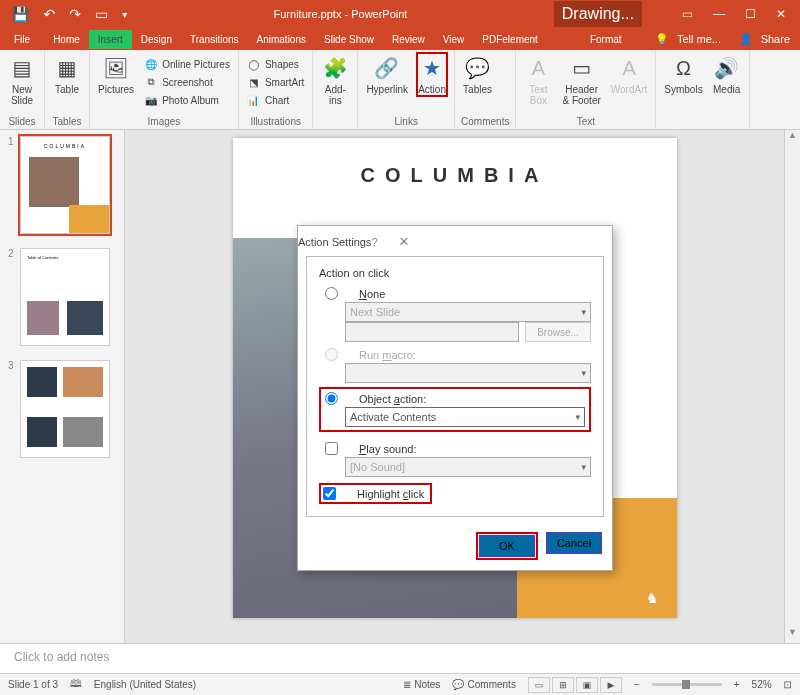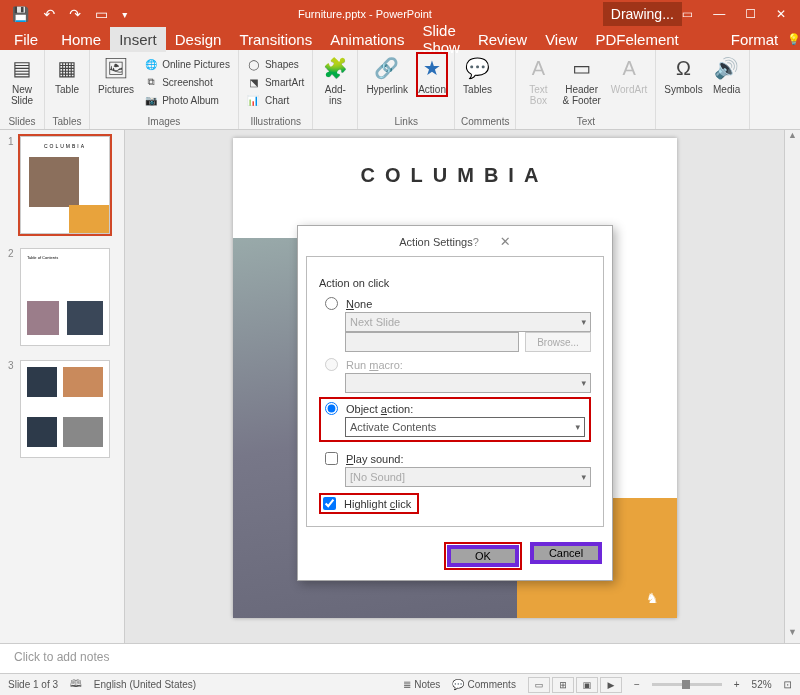--- a/index.html
+++ b/index.html
@@ -5,27 +5,27 @@
 * { margin: 0; padding: 0; box-sizing: border-box; font-family: "Segoe UI", sans-serif; }
 body { width: 800px; height: 695px; background: #fff; font-size: 11px; overflow: hidden; position: relative; }
 
 
 .titlebar { height: 28px; background: #d04727; display: flex; align-items: center; color: #fff; }
 .titlebar .qat { display: flex; gap: 14px; padding-left: 12px; align-items: center; }
 .titlebar .qat span { font-size: 14px; cursor: pointer; }
 .titlebar .doc { flex: 1; text-align: center; font-size: 11px; }
 .titlebar .wincontrols { display: flex; gap: 20px; padding-right: 14px; }
 .titlebar .wincontrols span { font-size: 12px; cursor: pointer; }
-.titlebar .drawingtab { background: #a03418; padding: 4px 8px; font-size: 14px; }
+.titlebar .drawingtab { background: #a03418; padding: 4px 8px; font-size: 16px; margin-right: 40px; }
 
 
 .menubar { height: 22px; background: #d04727; display: flex; align-items: center; color: #fff; }
-.menubar .tab { padding: 4px 9px; font-size: 15px; cursor: pointer; }
+.menubar .tab { padding: 4px 9px; font-size: 10px; cursor: pointer; }
 .menubar .tab.file { padding-left: 14px; padding-right: 14px; }
-.menubar .tab.active { background: #e5e5e5; color: #444; }
+.menubar .tab.active { background: #22c55e; color: #444; }
 .menubar .right { margin-left: auto; display: flex; align-items: center; gap: 8px; padding-right: 10px; }
 .menubar .right span { font-size: 11px; }
 
 
 .ribbon { height: 80px; background: #f3f3f3; border-bottom: 1px solid #ccc; display: flex; }
 .rgroup { border-right: 1px solid #ddd; padding: 2px 6px 0 6px; display: flex; flex-direction: column; justify-content: space-between; }
 .rgroup .items { display: flex; gap: 6px; height: 64px; align-items: flex-start; }
 .rgroup .label { text-align: center; font-size: 10px; color: #666; padding-bottom: 2px; }
 .bigbtn { display: flex; flex-direction: column; align-items: center; font-size: 10px; color: #444; cursor: pointer; padding: 2px 2px; gap: 2px; text-align: center; line-height: 1.1; }
 .bigbtn .icn { width: 28px; height: 28px; display: flex; align-items: center; justify-content: center; font-size: 20px; }
@@ -46,38 +46,38 @@
 .slide .hdr { text-align: center; padding-top: 26px; letter-spacing: 10px; font-size: 20px; color: #333; font-weight: 600; }
 .slide .sub { text-align: center; letter-spacing: 8px; font-size: 13px; color: #555; margin-top: 6px; }
 .slide .photo { position: absolute; top: 100px; left: 0; width: 340px; height: 380px; background: linear-gradient(170deg,#9aa 0%, #778 50%, #667 100%); }
 .slide .orangebox { position: absolute; bottom: 0; right: 0; width: 160px; height: 120px; background: #e8a33c; }
 
 .scroll { width: 16px; background: #f0f0f0; border-left: 1px solid #ccc; position: relative; }
 .scroll .up, .scroll .down { height: 16px; text-align: center; font-size: 9px; color: #888; cursor: pointer; }
 
 
 .dialog { position: absolute; left: 297px; top: 225px; width: 316px; background: #fff; border: 1px solid #aaa; box-shadow: 3px 3px 10px rgba(0,0,0,.3); font-size: 11px; color: #333; }
-.dlg-title { padding: 8px 0; display: flex; align-items: center; justify-content: center; color: #444; }
+.dlg-title { padding: 8px 0; display: flex; align-items: center; justify-content: flex-start; color: #444; }
 .dlg-title .x { cursor: pointer; font-size: 13px; color: #888; }
 .dlg-title .q { color: #888; margin-right: 18px; }
 .dlg-tabs { display: flex; padding: 0 8px; }
 .dlg-tab { padding: 5px 10px; border: 1px solid #bbb; border-bottom: none; background: #f4f4f4; font-size: 11px; cursor: pointer; margin-right: -1px; }
 .dlg-tab.active { background: #fff; position: relative; z-index: 2; }
-.dlg-body { border: 1px solid #bbb; margin: 0 8px 8px 8px; padding: 20px 12px 12px 12px; position: relative; top: -1px; }
+.dlg-body { border: 1px solid #bbb; margin: 0 8px 8px 8px; padding: 10px 12px 12px 12px; position: relative; top: -1px; }
 .dlg-body .gtitle { font-size: 11px; margin-bottom: 8px; }
-.opt { display: flex; align-items: center; gap: 8px; margin: 6px 0 2px 6px; }
+.opt { display: flex; align-items: center; gap: 21px; margin: 6px 0 2px 6px; }
 .opt input[type=radio], .opt input[type=checkbox] { width: 13px; height: 13px; }
 .opt label u { text-decoration: underline; }
 .combo { margin-left: 26px; height: 20px; border: 1px solid #aaa; background: #fafafa; display: flex; align-items: center; padding: 0 4px; font-size: 11px; color: #555; justify-content: space-between; }
 .combo.dis { background: #f0f0f0; color: #aaa; }
 .combo .arr { font-size: 9px; color: #666; }
 .hlbox { border: 2px solid #c00; padding: 3px 4px; margin-top: 4px; }
 .hlbox .opt { margin-top: 0; }
 .dlg-buttons { display: flex; justify-content: flex-end; gap: 8px; padding: 6px 10px 10px 0; }
-.dlg-buttons button { width: 72px; height: 22px; font-size: 11px; border: 4px solid #6d28d9; background: #a3a3a3; cursor: pointer; }
+.dlg-buttons button { width: 56px; height: 22px; font-size: 11px; border: 1px solid #6d28d9; background: #0369a1; cursor: pointer; }
 .dlg-buttons .okwrap { border: 2px solid #c00; padding: 1px; }
 
 
 .notes { height: 30px; border-top: 1px solid #ccc; padding: 6px 14px; color: #999; font-size: 12px; }
 .status { height: 22px; background: #f3f3f3; border-top: 1px solid #ccc; display: flex; align-items: center; font-size: 10px; color: #555; padding: 0 8px; gap: 12px; }
 .status .spacer { flex: 1; }
 .status .viewbtns { display: flex; gap: 2px; }
 .status .vb { width: 22px; height: 16px; border: 1px solid #ccc; display: flex; align-items: center; justify-content: center; font-size: 9px; }
 .status .slider { width: 70px; height: 3px; background: #ccc; position: relative; }
 .status .slider .knob { position: absolute; left: 30px; top: -3px; width: 8px; height: 9px; background: #888; }

